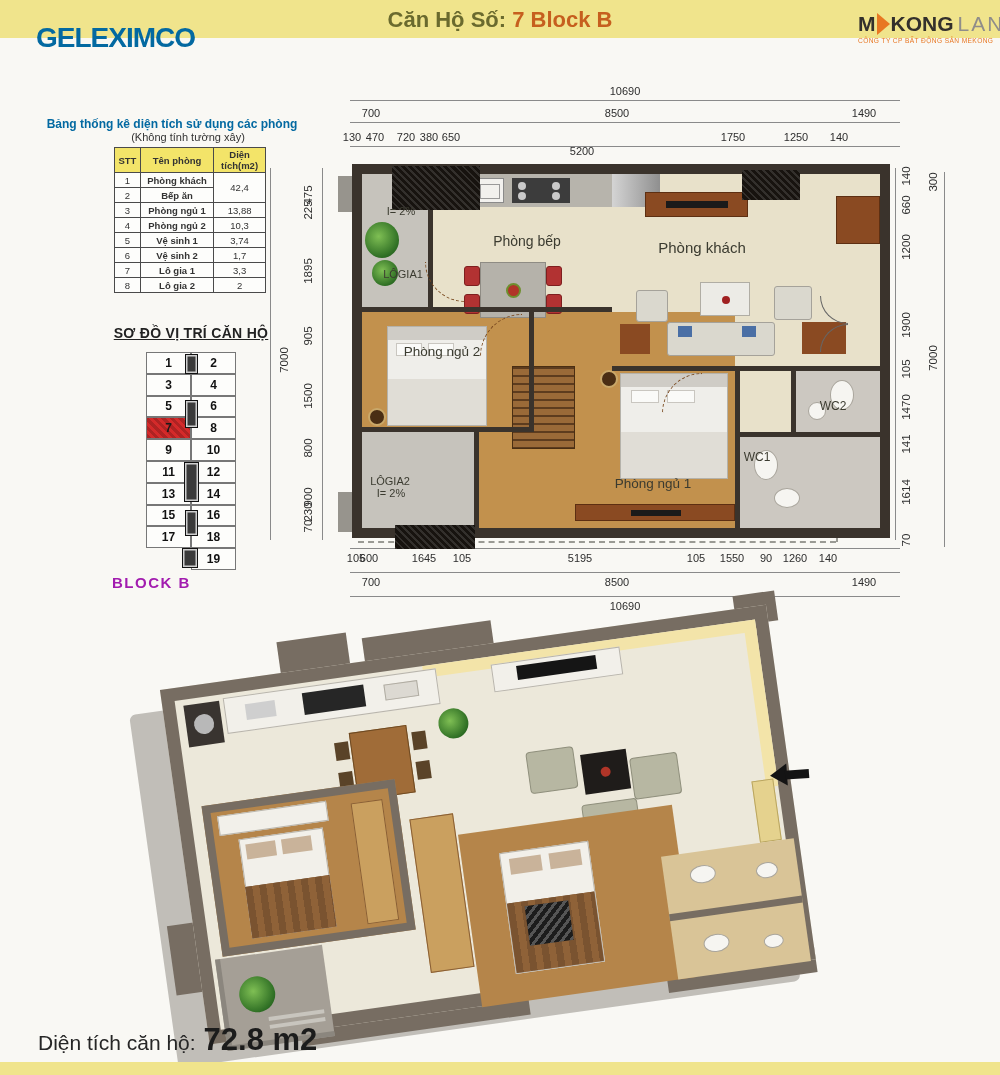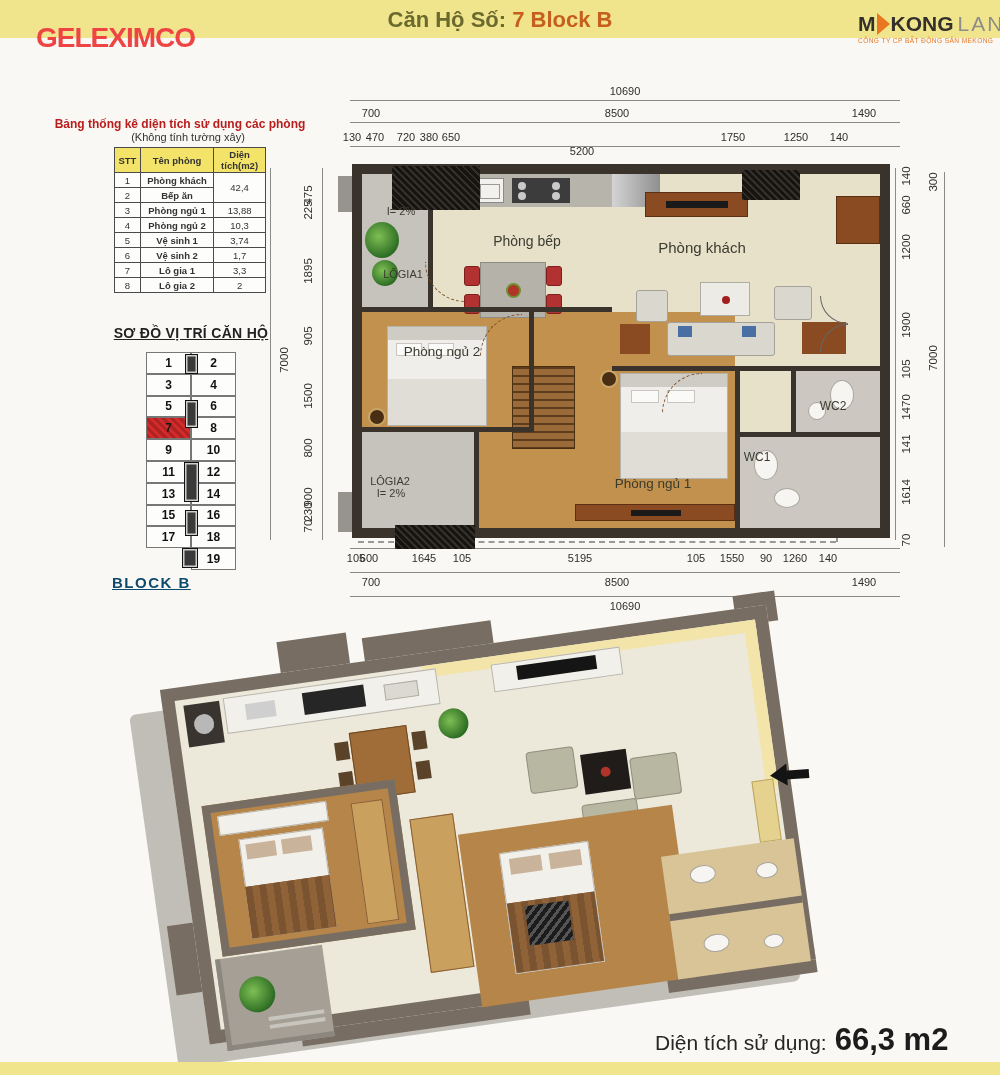--- a/index.html
+++ b/index.html
@@ -5,45 +5,45 @@
   html,body{margin:0;padding:0;background:#e9e9e9;}
   *{box-sizing:border-box;}
   .pg{position:relative;width:1000px;height:1075px;background:#f9f8f4;overflow:hidden;
       font-family:"Liberation Sans","DejaVu Sans",sans-serif;color:#333;margin:0 auto;}
   .r{position:absolute;}
   
   .band-top{left:0;top:0;width:1000px;height:38px;background:#f0e48c;}
   .band-bot{left:0;top:1062px;width:1000px;height:13px;background:#f0e48c;}
   .title{left:50%;top:7px;transform:translateX(-50%);font-size:22px;font-weight:bold;white-space:nowrap;}
   .tp{color:#6a6a2e;} .tu{color:#c65f1e;}
-  .gele{left:36px;top:22px;font-size:28px;font-weight:800;color:#ef4444;letter-spacing:-1px;}
+  .gele{left:36px;top:22px;font-size:28px;font-weight:800;color:#0369a1;letter-spacing:-1px;}
   .mek{left:858px;top:12px;width:130px;}
   .mek-row{display:flex;align-items:center;height:24px;}
   .mek-m{font-size:21px;font-weight:800;color:#33302c;}
   .mek-mark{width:0;height:0;border-left:13px solid #e87722;border-top:11px solid transparent;border-bottom:11px solid transparent;margin:0 1px;}
   .mek-kong{font-size:21px;font-weight:800;color:#33302c;}
   .mek-land{font-size:21px;font-weight:400;color:#8f8d8a;letter-spacing:2px;margin-left:4px;}
   .mek-sub{font-size:6.6px;color:#e87722;letter-spacing:.4px;margin-top:1px;text-align:center;white-space:nowrap;}
   
-  .tbl-title{left:180px;top:117px;transform:translateX(-50%);font-size:12px;font-weight:bold;color:#b91c1c;white-space:nowrap;}
+  .tbl-title{left:172px;top:117px;transform:translateX(-50%);font-size:12px;font-weight:bold;color:#0369a1;white-space:nowrap;}
   .tbl-sub{left:188px;top:131px;transform:translateX(-50%);font-size:11px;color:#333;white-space:nowrap;}
   table.area{left:114px;top:147px;width:152px;border-collapse:collapse;position:absolute;}
   table.area th,table.area td{border:1px solid #4a4a4a;font-size:9.5px;text-align:center;padding:1px 2px;height:15px;background:#fdfdfb;}
   table.area th{background:#f3e469;font-weight:bold;}
   td.nm{font-weight:bold;}
   
   .loc-title{left:191px;top:325px;transform:translateX(-50%);font-size:14px;font-weight:bold;color:#222;
              text-decoration:underline;letter-spacing:.3px;white-space:nowrap;}
   .loc{left:146px;top:352px;width:90px;height:218px;display:grid;grid-template-rows:repeat(10,1fr);grid-template-columns:45px 45px;}
   .loc .cell{border:1px solid #777;background:#fdfdfb;font-size:12px;font-weight:bold;color:#111;
              display:flex;align-items:center;justify-content:center;}
   .loc .red{background:#d42a2a;background-image:repeating-linear-gradient(45deg,rgba(0,0,0,.18) 0 3px,transparent 3px 6px);color:#1a1a1a;}
   .loc .empty{visibility:hidden;}
   .core{background:#3a3a3a;border:1px solid #111;box-shadow:inset 0 0 0 1.5px #cfcfcf;}
-  .blockb{left:112px;top:574px;font-size:15px;font-weight:bold;letter-spacing:1.5px;color:#0c4a6e;text-decoration:underline;}
+  .blockb{left:112px;top:574px;font-size:15px;font-weight:bold;letter-spacing:1.5px;color:#a21caf;}
   
   .dl{background:#8a8a8a;}
   .hdim{transform:translate(-50%,-50%);font-size:11px;color:#2e2e2e;white-space:nowrap;}
   .vdim{transform:translate(-50%,-50%) rotate(-90deg);font-size:11.5px;color:#2e2e2e;white-space:nowrap;}
   
   .plan{left:352px;top:164px;width:538px;height:374px;background:#e8e1ca;border:10px solid #3a332c;}
   .wall{background:#3a332c;position:absolute;}
   .gray{background:#c6c3bc;} .wood{background:#c2914d;} .wc{background:#ccc8c1;}
   .lbl{transform:translate(-50%,-50%);color:#3b3b30;white-space:nowrap;z-index:6;}
   .stub{background:#17130f;background-image:repeating-linear-gradient(45deg,rgba(255,255,255,.12) 0 2px,transparent 2px 5px);}
@@ -422,19 +422,19 @@
         <div style="position:absolute;left:40px;top:72px;width:56px;height:4px;background:#c8c5be"></div>
       </div>
     </div>
   </div>
 
   <div class="r" style="left:770px;top:762px;width:48px;height:24px;transform:rotate(-4deg)">
     <div class="r arrow-head" style="left:0;top:1px"></div>
     <div class="r arrow-tail" style="left:15px;top:8px;width:24px;height:9px"></div>
   </div>
 
-  <div class="r foot" style="left:655px;top:1022px">
-    <span class="fl">Diện tích sử dụng:</span>
-    <span class="fv">66,3 m2</span>
+  <div class="r foot" style="left:38px;top:1022px">
+    <span class="fl">Diện tích căn hộ:</span>
+    <span class="fv">72.8 m2</span>
   </div>
   <div class="r band-bot"></div>
 
 </div>
 
 </body></html>

